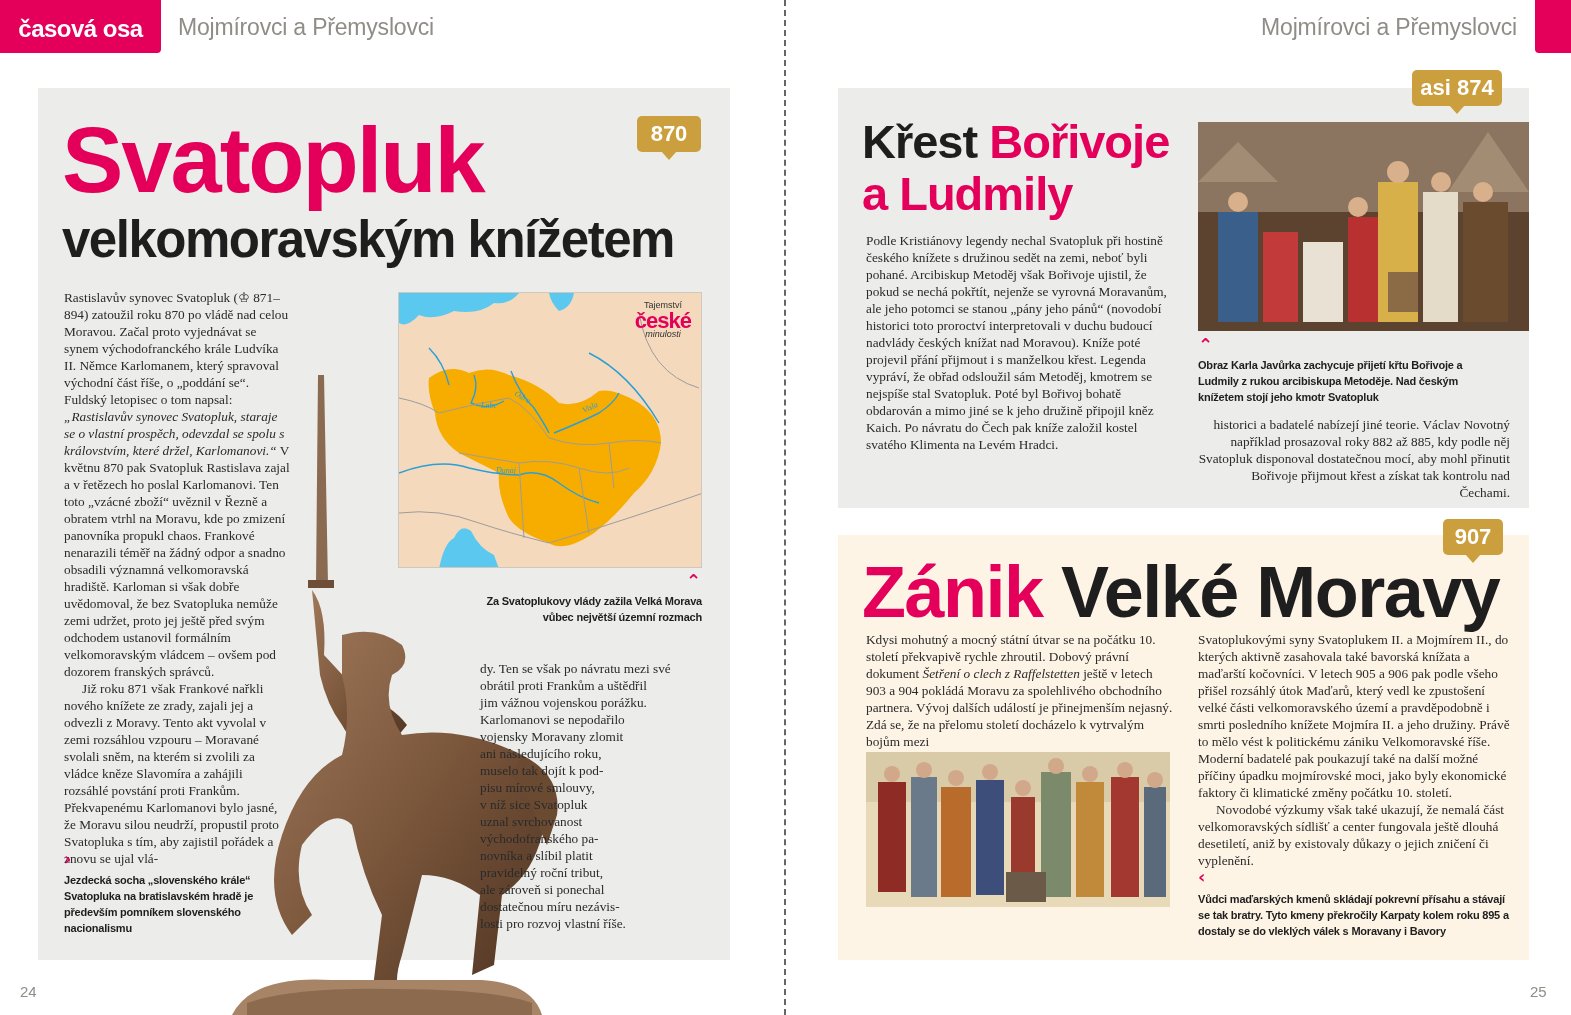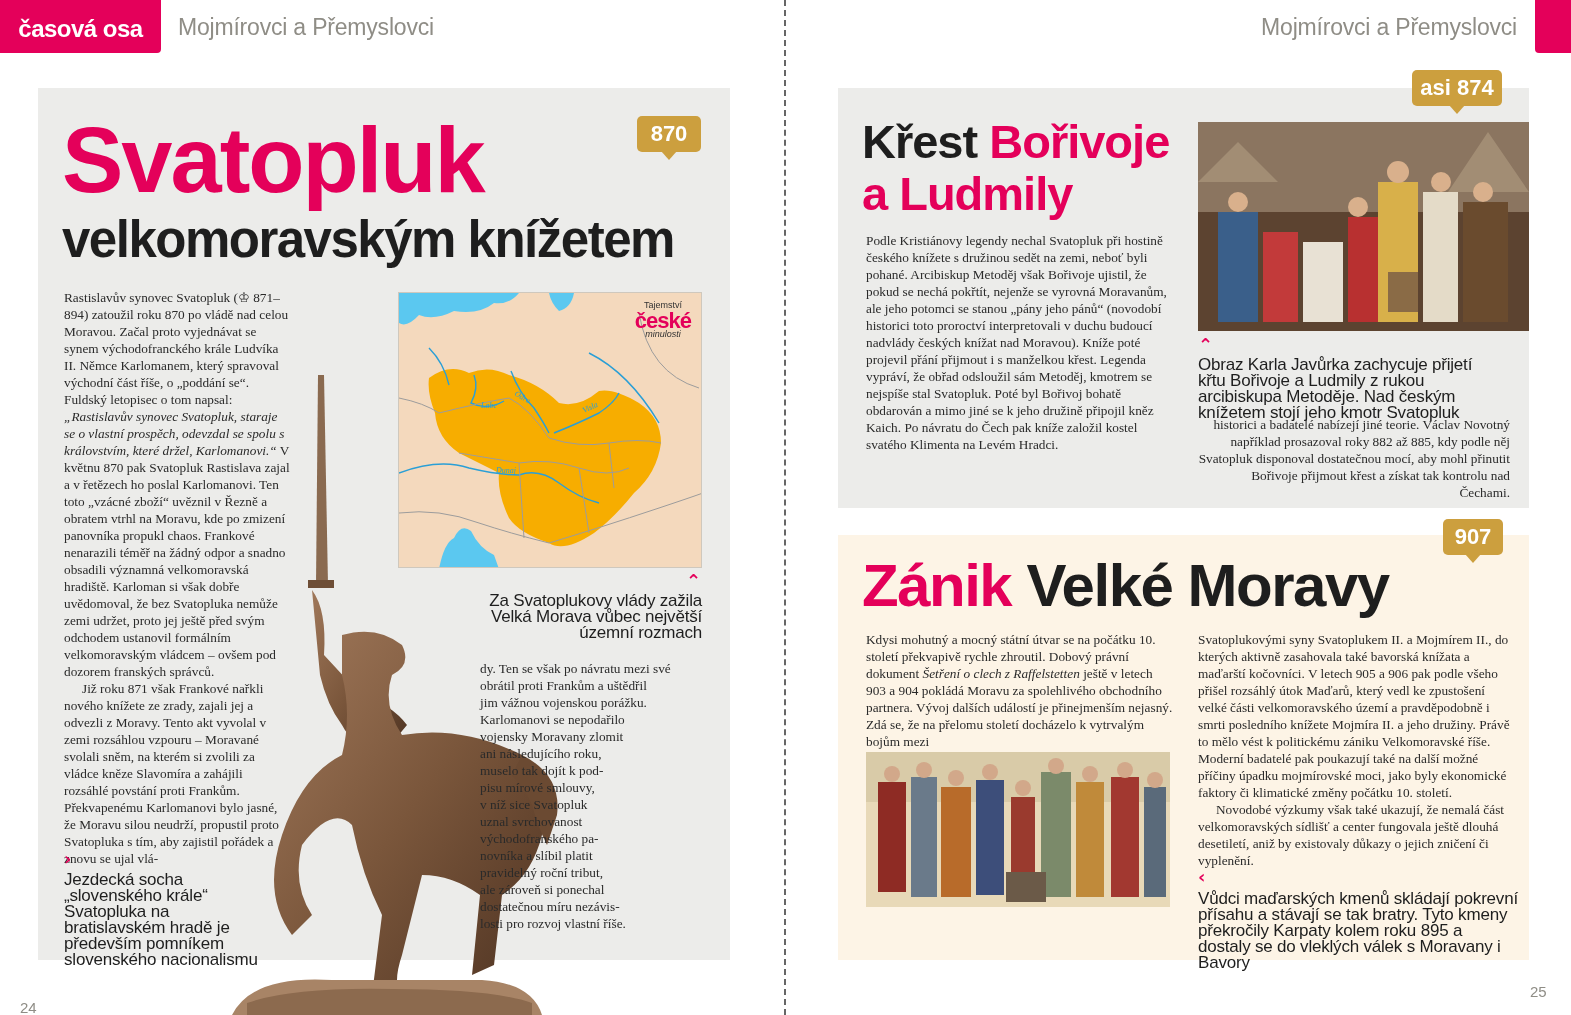--- a/index.html
+++ b/index.html
@@ -31,21 +31,21 @@
   .h-pink { color: #e4005a; }
   .h-dark { color: #1e1e1e; }
 
   .title-big { position: absolute; font-family: "Liberation Sans", sans-serif; font-weight: bold; letter-spacing: -2px; line-height: 1; }
 
   .body-text { position: absolute; font-family: "Liberation Serif", serif; font-size: 13.3px; line-height: 17px; color: #2a2a2a; }
   .body-text p { margin: 0; }
   .body-text p + p { text-indent: 18px; }
   .body-text em { font-style: italic; }
 
-  .caption { position: absolute; font-family: "Liberation Sans", sans-serif; font-weight: normal; font-size: 17px; line-height: 16px; color: #1e1e1e; letter-spacing: -0.2px; }
+  .caption { position: absolute; font-family: "Liberation Sans", sans-serif; font-weight: bold; font-size: 11px; line-height: 16px; color: #1e1e1e; letter-spacing: -0.2px; }
   .cap-arrow { position: absolute; color: #e4005a; font-family: "DejaVu Sans", sans-serif; font-weight: bold; font-size: 18px; line-height: 1; }
 
   
   .map { position: absolute; left: 398px; top: 292px; width: 304px; height: 276px; background: #f4d9bd; border: 1px solid #cfc8bd; overflow: hidden; }
   .map svg { position: absolute; left: 0; top: 0; }
 
   
   .painting { position: absolute; overflow: hidden; }
 
   
@@ -159,21 +159,21 @@
   <div style="padding-right:0px">novníka a slíbil platit</div>
   <div style="padding-right:0px">pravidelný roční tribut,</div>
   <div style="padding-right:10px">ale zároveň si ponechal</div>
   <div style="padding-right:8px">dostatečnou míru nezávis-</div>
   <div style="padding-right:20px">losti pro rozvoj vlastní říše.</div>
 </div>
 
 <div class="cap-arrow" style="left:64px; top:850px;">›</div>
 <div class="caption" style="left:64px; top:872px; width:200px;">Jezdecká socha „slovenského krále“ Svatopluka na bratislavském hradě je především pomníkem slovenského nacionalismu</div>
 
-<div class="page-num" style="left:20px;margin-top:16px;">24</div>
+<div class="page-num" style="left:20px;">24</div>
 
 <div class="box grey" style="left:838px; top:88px; width:691px; height:420px;"></div>
 <div class="badge" style="left:1412px; top:70px; width:90px;">asi 874</div>
 
 <div class="title-big" style="left:862px; top:116px; font-size:47px; letter-spacing:-1px; line-height:52px;">
   <span class="h-dark">Křest</span> <span class="h-pink">Bořivoje</span><br>
   <span class="h-pink">a Ludmily</span>
 </div>
 
 <div class="painting" style="left:1198px; top:122px; width:331px; height:209px;">
@@ -204,21 +204,21 @@
   <p>Podle Kristiánovy legendy nechal Svatopluk při hostině českého knížete s družinou sedět na zemi, neboť byli pohané. Arcibiskup Metoděj však Bořivoje ujistil, že pokud se nechá pokřtít, nejenže se vyrovná Moravanům, ale jeho potomci se stanou „pány jeho pánů“ (novodobí historici toto proroctví interpretovali v duchu budoucí nadvlády českých knížat nad Moravou). Kníže poté projevil přání přijmout i s manželkou křest. Legenda vypráví, že obřad odsloužil sám Metoděj, kmotrem se nejspíše stal Svatopluk. Poté byl Bořivoj bohatě obdarován a mimo jiné se k jeho družině připojil kněz Kaich. Po návratu do Čech pak kníže založil kostel svatého Klimenta na Levém Hradci.</p>
 </div>
 
 <div class="body-text" style="left:1198px; top:416px; width:312px;text-align:right;">
   <p>historici a badatelé nabízejí jiné teorie. Václav Novotný například prosazoval roky 882 až 885, kdy podle něj Svatopluk disponoval dostatečnou mocí, aby mohl přinutit Bořivoje přijmout křest a získat tak kontrolu nad Čechami.</p>
 </div>
 
 <div class="box cream" style="left:838px; top:535px; width:691px; height:425px;"></div>
 <div class="badge" style="left:1443px; top:519px; width:60px;">907</div>
 
-<div class="title-big" style="left:862px; top:556px; font-size:60px; letter-spacing:-1.5px;">
+<div class="title-big" style="left:862px; top:556px; font-size:72px; letter-spacing:-1.5px;">
   <span class="h-pink">Zánik</span> <span class="h-dark">Velké Moravy</span>
 </div>
 
 <div class="body-text" style="left:866px; top:631px; width:308px;">
   <p><span>Kdysi mohutný a mocný státní útvar se na počátku 10. století překvapivě rychle zhroutil. Dobový právní dokument </span><em>Šetření o clech z Raffelstetten</em><span> ještě v letech 903 a 904 pokládá Moravu za spolehlivého obchodního partnera. Vývoj dalších událostí je přinejmenším nejasný. Zdá se, že na přelomu století docházelo k vytrvalým bojům mezi</span></p>
 </div>
 
 <div class="painting" style="left:866px; top:752px; width:304px; height:155px;">
   <svg width="304" height="155" viewBox="0 0 304 155">
     <rect width="304" height="155" fill="#e8d9b8"></rect>

